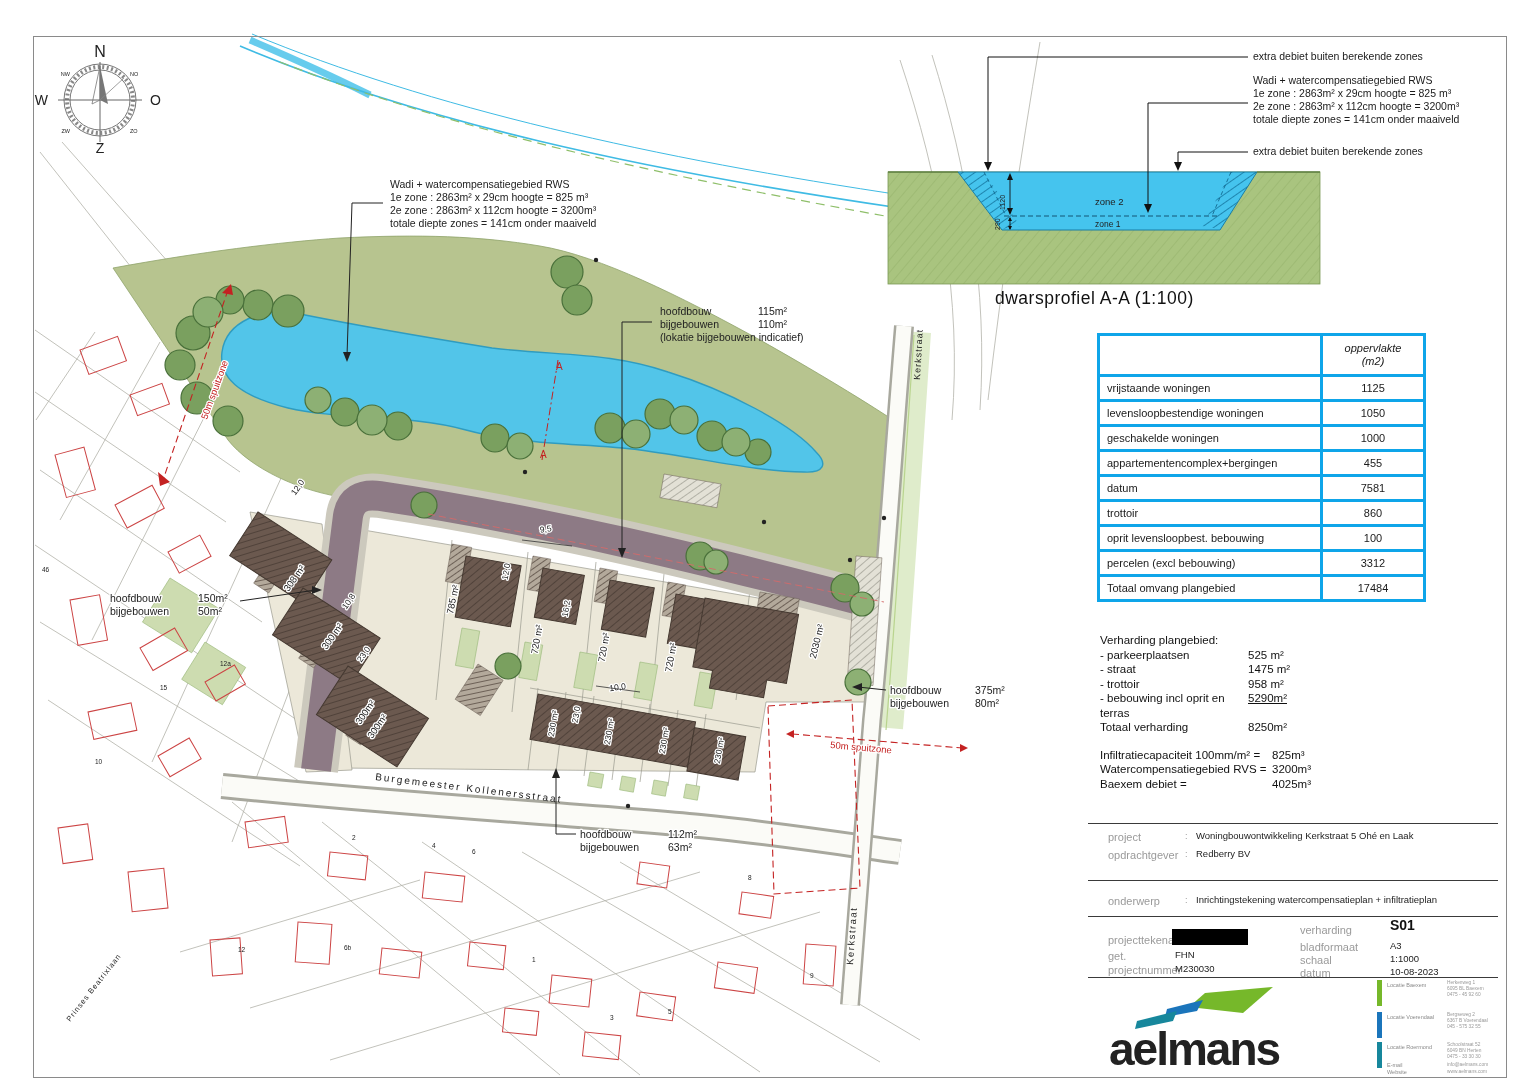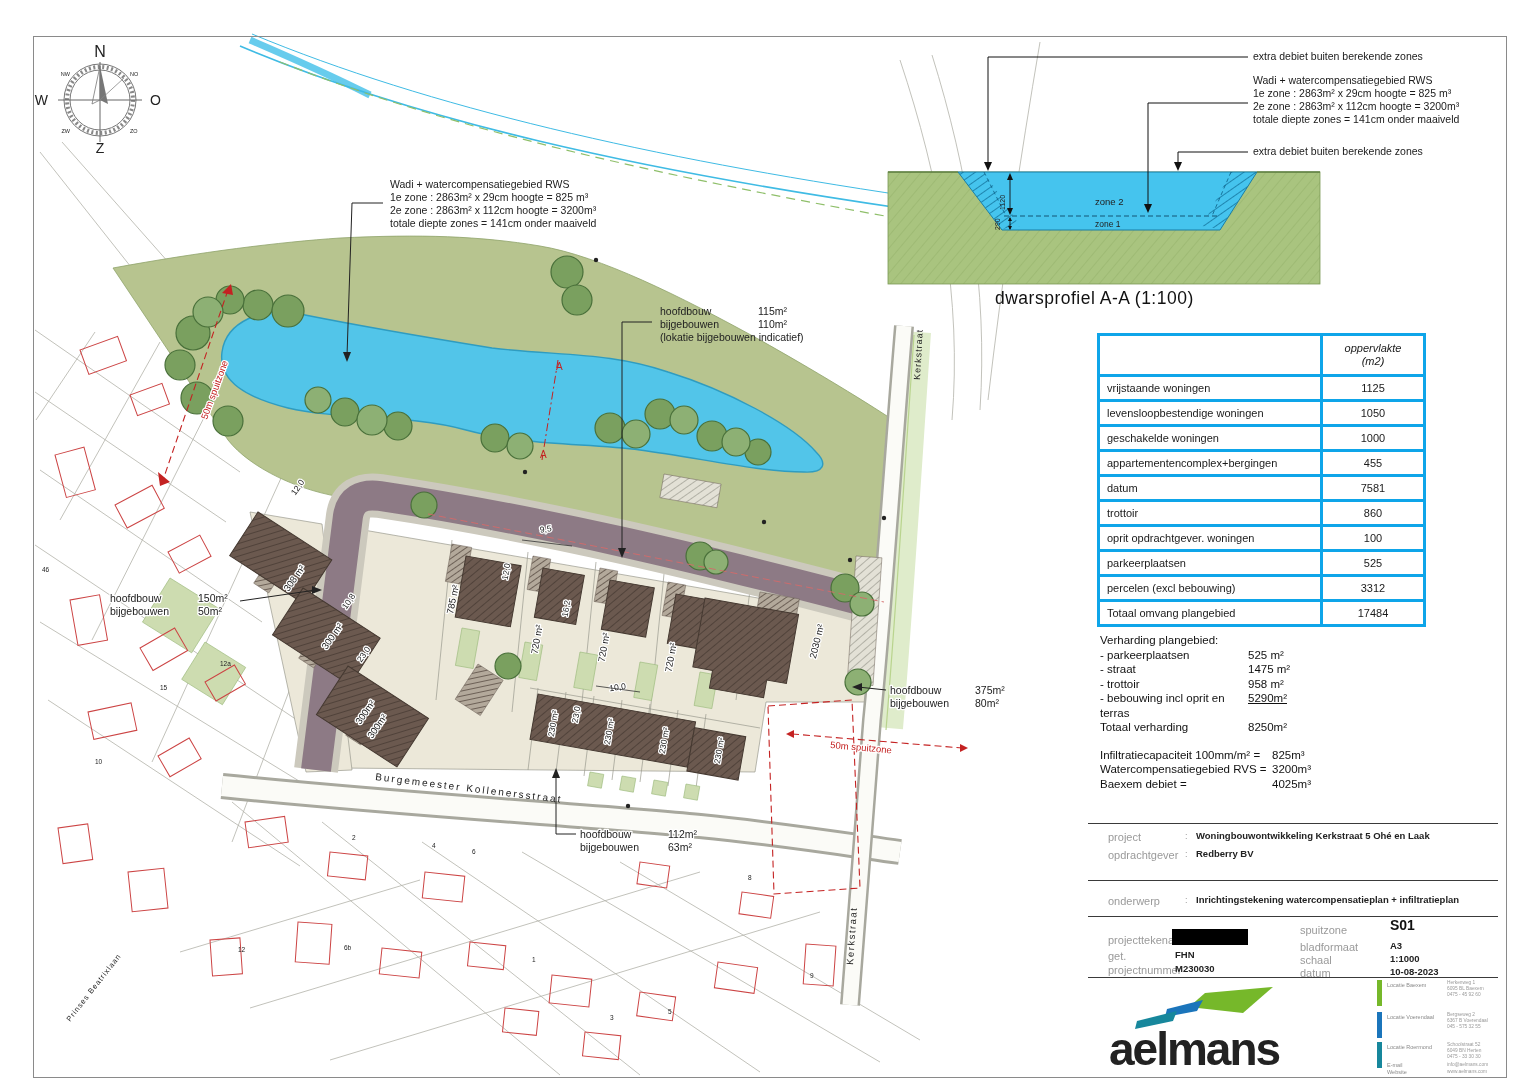--- a/index.html
+++ b/index.html
@@ -25,21 +25,21 @@
   .vrow{display:flex}
   .vrow .vl{width:148px}
   .vrow.infil .vl{width:172px}
   .u{text-decoration:underline}
   .vspace{height:13px}
   
   .rule{position:absolute;left:1088px;width:410px;border-top:1.4px solid #3a3a3a}
   .tb-lab{position:absolute;font-size:11px;color:#9a9a9a;white-space:nowrap}
   .tb-val{position:absolute;font-size:9.5px;color:#222;white-space:nowrap}
   .tb-colon{position:absolute;font-size:9px;color:#9a9a9a}
-  .bold{font-weight:bold}
+  .bold{font-weight:normal}
   #redact{position:absolute;left:1172px;top:929px;width:76px;height:16px;background:#000}
   #bigS01{position:absolute;left:1390px;top:917px;font-size:14px;font-weight:bold;color:#111}
   .loc-lab{position:absolute;font-size:5.5px;color:#8a8a8a;white-space:nowrap}
   .loc-add{position:absolute;font-size:4.8px;line-height:6px;color:#9a9a9a;white-space:nowrap}
   .locbar{position:absolute;width:5px;height:26px}
 </style>
 </head>
 <body>
 
 <div id="sheet">
@@ -455,26 +455,22 @@
         </tr>
   <tr>
           <td class="lbl">datum</td>
           <td class="val">7581</td>
         </tr>
   <tr>
           <td class="lbl">trottoir</td>
           <td class="val">860</td>
         </tr>
   <tr>
-          <td class="lbl">oprit opdrachtgever. woningen</td>
+          <td class="lbl">oprit levensloopbest. bebouwing</td>
           <td class="val">100</td>
-        </tr>
-  <tr>
-          <td class="lbl">parkeerplaatsen</td>
-          <td class="val">525</td>
         </tr>
   <tr>
           <td class="lbl">percelen (excl bebouwing)</td>
           <td class="val">3312</td>
         </tr>
   <tr>
           <td class="lbl">Totaal omvang plangebied</td>
           <td class="val">17484</td>
         </tr>
 </tbody>
@@ -532,21 +528,21 @@
   <div class="tb-val bold" style="left:1196px;top:894px">Inrichtingstekening watercompensatieplan + infiltratieplan</div>
 
   <div class="rule" style="top:916px"></div>
   <div class="tb-lab" style="left:1108px;top:934px">projecttekenaar</div>
   <div id="redact"></div>
   <div class="tb-lab" style="left:1108px;top:950px">get.</div>
   <div class="tb-val bold" style="left:1175px;top:949px">FHN</div>
   <div class="tb-lab" style="left:1108px;top:964px">projectnummer</div>
   <div class="tb-val bold" style="left:1175px;top:963px">M230030</div>
 
-  <div class="tb-lab" style="left:1300px;top:924px">spuitzone</div>
+  <div class="tb-lab" style="left:1300px;top:924px">verharding</div>
   <div id="bigS01">S01</div>
   <div class="tb-lab" style="left:1300px;top:941px">bladformaat</div>
   <div class="tb-val bold" style="left:1390px;top:940px">A3</div>
   <div class="tb-lab" style="left:1300px;top:954px">schaal</div>
   <div class="tb-val bold" style="left:1390px;top:953px">1:1000</div>
   <div class="tb-lab" style="left:1300px;top:967px">datum</div>
   <div class="tb-val bold" style="left:1390px;top:966px">10-08-2023</div>
 
   <div class="rule" style="top:977px"></div>
 

